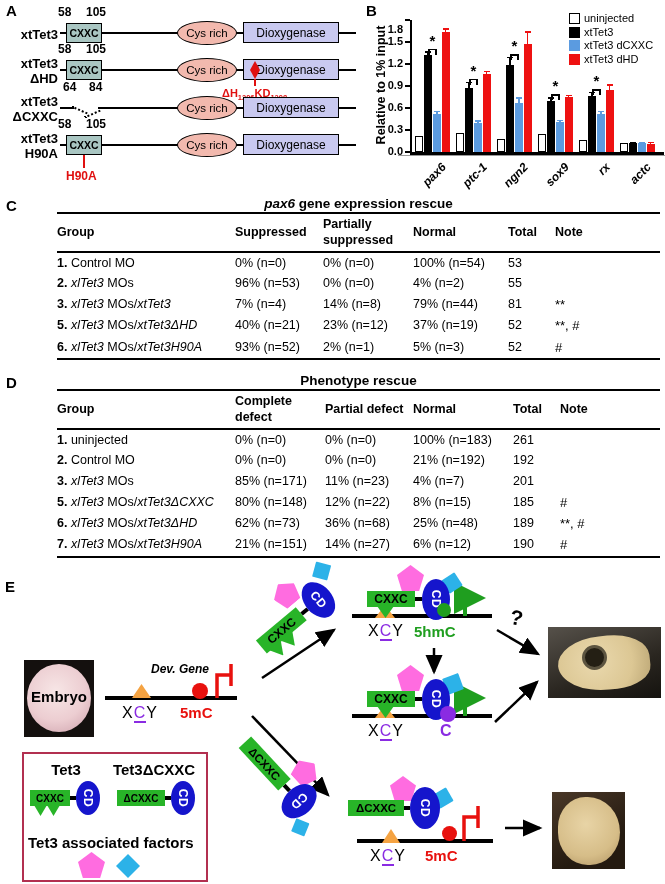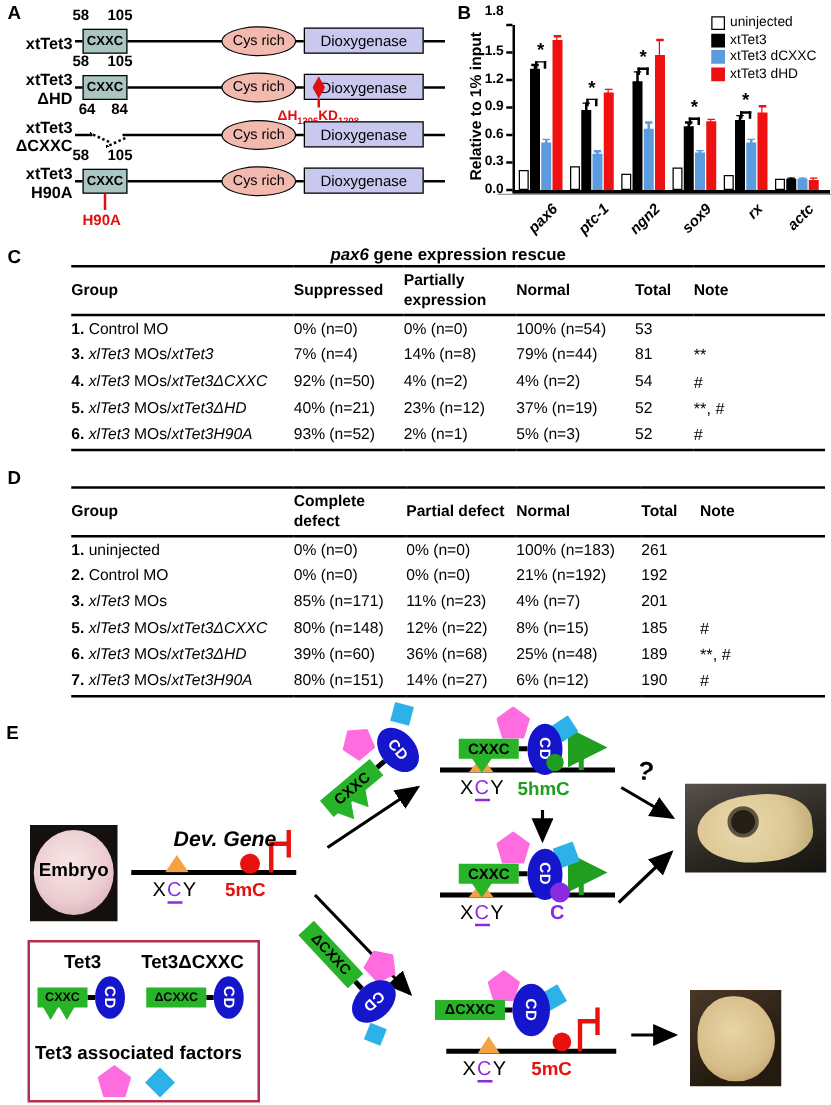--- a/index.html
+++ b/index.html
@@ -132,21 +132,21 @@
       <div class="ytick-label" style="left: 6px; top: 123px;">0.3</div>
       <div class="ytick-mark" style="left: 42px; top: 107px;"></div>
       <div class="ytick-label" style="left: 6px; top: 101px;">0.6</div>
       <div class="ytick-mark" style="left: 42px; top: 85px;"></div>
       <div class="ytick-label" style="left: 6px; top: 79px;">0.9</div>
       <div class="ytick-mark" style="left: 42px; top: 63px;"></div>
       <div class="ytick-label" style="left: 6px; top: 57px;">1.2</div>
       <div class="ytick-mark" style="left: 42px; top: 41px;"></div>
       <div class="ytick-label" style="left: 6px; top: 35px;">1.5</div>
       <div class="ytick-mark" style="left: 42px; top: 19px;"></div>
-      <div class="ytick-label" style="left: 6px; top: 3px;">1.8</div>
+      <div class="ytick-label" style="left: 6px; top: 23px;">1.8</div>
       <div class="ylab" style="left: -42px; top: 78px; width: 120px; text-align: center;">Relative to 1% input</div>
       <div class="bar" style="left: 52.3px; top: 135.867px; width: 8px; height: 16.1333px; background: rgb(255, 255, 255); border: 1.6px solid rgb(0, 0, 0);"></div>
       <div class="bar" style="left: 61.1px; top: 55.2px; width: 8px; height: 96.8px; background: rgb(0, 0, 0);"></div>
       <div class="ebar" style="left: 64.3px; top: 52.2667px; width: 1.6px; height: 5.86667px; background: rgb(0, 0, 0);"></div>
       <div class="ebar" style="left: 62.1px; top: 51.4667px; width: 6px; height: 1.6px; background: rgb(0, 0, 0);"></div>
       <div class="ebar" style="left: 62.1px; top: 57.3333px; width: 6px; height: 1.6px; background: rgb(0, 0, 0);"></div>
       <div class="bar" style="left: 69.9px; top: 113.867px; width: 8px; height: 38.1333px; background: rgb(91, 155, 224);"></div>
       <div class="ebar" style="left: 73.1px; top: 111.667px; width: 1.6px; height: 4.4px; background: rgb(91, 155, 224);"></div>
       <div class="ebar" style="left: 70.9px; top: 110.867px; width: 6px; height: 1.6px; background: rgb(91, 155, 224);"></div>
       <div class="ebar" style="left: 70.9px; top: 115.267px; width: 6px; height: 1.6px; background: rgb(91, 155, 224);"></div>
@@ -265,71 +265,72 @@
           <col style="width: 88px;">
           <col style="width: 90px;">
           <col style="width: 95px;">
           <col style="width: 47px;">
           <col style="width: 105px;">
         </colgroup>
         <thead>
           <tr>
             <th>Group</th>
             <th>Suppressed</th>
-            <th>Partially expression</th>
+            <th>Partially suppressed</th>
             <th>Normal</th>
             <th>Total</th>
             <th>Note</th>
           </tr>
         </thead>
         <tbody>
           <tr>
             <td><span class="bd">1. </span><span>Control MO</span></td>
             <td>0% (n=0)</td>
             <td>0% (n=0)</td>
             <td>100% (n=54)</td>
             <td>53</td>
+            <td class="note-cell"></td>
+          </tr>
+          <tr>
+            <td><span class="bd">2. </span><span class="it">xlTet3</span><span> MOs</span></td>
+            <td>96% (n=53)</td>
+            <td>0% (n=0)</td>
+            <td>4% (n=2)</td>
+            <td>55</td>
             <td class="note-cell"></td>
           </tr>
           <tr>
             <td><span class="bd">3. </span><span class="it">xlTet3</span><span> MOs/</span><span class="it">xtTet3</span></td>
             <td>7% (n=4)</td>
             <td>14% (n=8)</td>
             <td>79% (n=44)</td>
             <td>81</td>
             <td class="note-cell">**</td>
           </tr>
           <tr>
-            <td><span class="bd">4. </span><span class="it">xlTet3</span><span> MOs/</span><span class="it">xtTet3ΔCXXC</span></td>
-            <td>92% (n=50)</td>
-            <td>4% (n=2)</td>
-            <td>4% (n=2)</td>
-            <td>54</td>
-            <td class="note-cell">#</td>
-          </tr>
-          <tr>
             <td><span class="bd">5. </span><span class="it">xlTet3</span><span> MOs/</span><span class="it">xtTet3ΔHD</span></td>
             <td>40% (n=21)</td>
             <td>23% (n=12)</td>
             <td>37% (n=19)</td>
             <td>52</td>
             <td class="note-cell">**, #</td>
           </tr>
           <tr>
             <td><span class="bd">6. </span><span class="it">xlTet3</span><span> MOs/</span><span class="it">xtTet3H90A</span></td>
             <td>93% (n=52)</td>
             <td>2% (n=1)</td>
             <td>5% (n=3)</td>
             <td>52</td>
             <td class="note-cell">#</td>
           </tr>
         </tbody>
       </table>
     </div>
 
+  <div class="tbl-title" style="left:57px;top:373px;width:603px">Phenotype rescue</div>
   <div id="tableD" class="datatable" style="left:57px;top:389px;width:603px">
       <table>
         <colgroup>
           <col style="width: 178px;">
           <col style="width: 90px;">
           <col style="width: 88px;">
           <col style="width: 100px;">
           <col style="width: 47px;">
           <col style="width: 100px;">
         </colgroup>
@@ -371,29 +372,29 @@
           <tr>
             <td><span class="bd">5. </span><span class="it">xlTet3</span><span> MOs/</span><span class="it">xtTet3ΔCXXC</span></td>
             <td>80% (n=148)</td>
             <td>12% (n=22)</td>
             <td>8% (n=15)</td>
             <td>185</td>
             <td class="note-cell">#</td>
           </tr>
           <tr>
             <td><span class="bd">6. </span><span class="it">xlTet3</span><span> MOs/</span><span class="it">xtTet3ΔHD</span></td>
-            <td>39% (n=60)</td>
+            <td>62% (n=73)</td>
             <td>36% (n=68)</td>
             <td>25% (n=48)</td>
             <td>189</td>
             <td class="note-cell">**, #</td>
           </tr>
           <tr>
             <td><span class="bd">7. </span><span class="it">xlTet3</span><span> MOs/</span><span class="it">xtTet3H90A</span></td>
-            <td>80% (n=151)</td>
+            <td>21% (n=151)</td>
             <td>14% (n=27)</td>
             <td>6% (n=12)</td>
             <td>190</td>
             <td class="note-cell">#</td>
           </tr>
         </tbody>
       </table>
     </div>
 
   <svg class="abs" style="left:0;top:565px;z-index:0" width="665" height="319" viewBox="0 565 665 319">
@@ -432,21 +433,21 @@
     <div class="abs" style="left:0;top:28px;width:70px;text-align:center;font-weight:bold;font-size:15px">Embryo</div>
   </div>
   <div class="photo" style="left:548px;top:627px;width:113px;height:71px;background:linear-gradient(160deg,#56514a 0%,#2a2620 60%,#15130f 100%);z-index:1">
     <div class="abs" style="left:10px;top:9px;width:92px;height:54px;background:radial-gradient(circle at 40% 45%,#ead9ae 0%,#dcc794 60%,#b9a473 100%);border-radius:52% 48% 42% 58%;transform:rotate(-6deg)"></div>
     <div class="abs" style="left:34px;top:18px;width:19px;height:19px;border-radius:50%;background:#241f14;border:3px solid #5c5440"></div>
   </div>
   <div class="photo" style="left:552px;top:792px;width:73px;height:77px;background:linear-gradient(150deg,#4a3828 0%,#241a10 70%);z-index:1">
     <div class="abs" style="left:6px;top:5px;width:62px;height:68px;background:radial-gradient(circle at 45% 40%,#e8d4a6 0%,#d6bd88 60%,#ad905f 100%);border-radius:46% 54% 50% 50%"></div>
   </div>
 
-  <div class="elabel it" style="left:120px;top:662px;width:120px;text-align:center;font-size:17px">Dev. Gene</div>
+  <div class="elabel it" style="left:120px;top:662px;width:120px;text-align:center;font-size:12px">Dev. Gene</div>
   <div class="xcy" style="left:122px;top:704px">
     <span>X</span><span class="cpur">C</span><span>Y</span>
   </div>
   <div class="elabel" style="left:180px;top:704px;color:#e8110e">5mC</div>
 
   <div class="xcy" style="left:368px;top:622px">
     <span>X</span><span class="cpur">C</span><span>Y</span>
   </div>
   <div class="elabel" style="left:414px;top:623px;color:#1f9e1f">5hmC</div>
 

